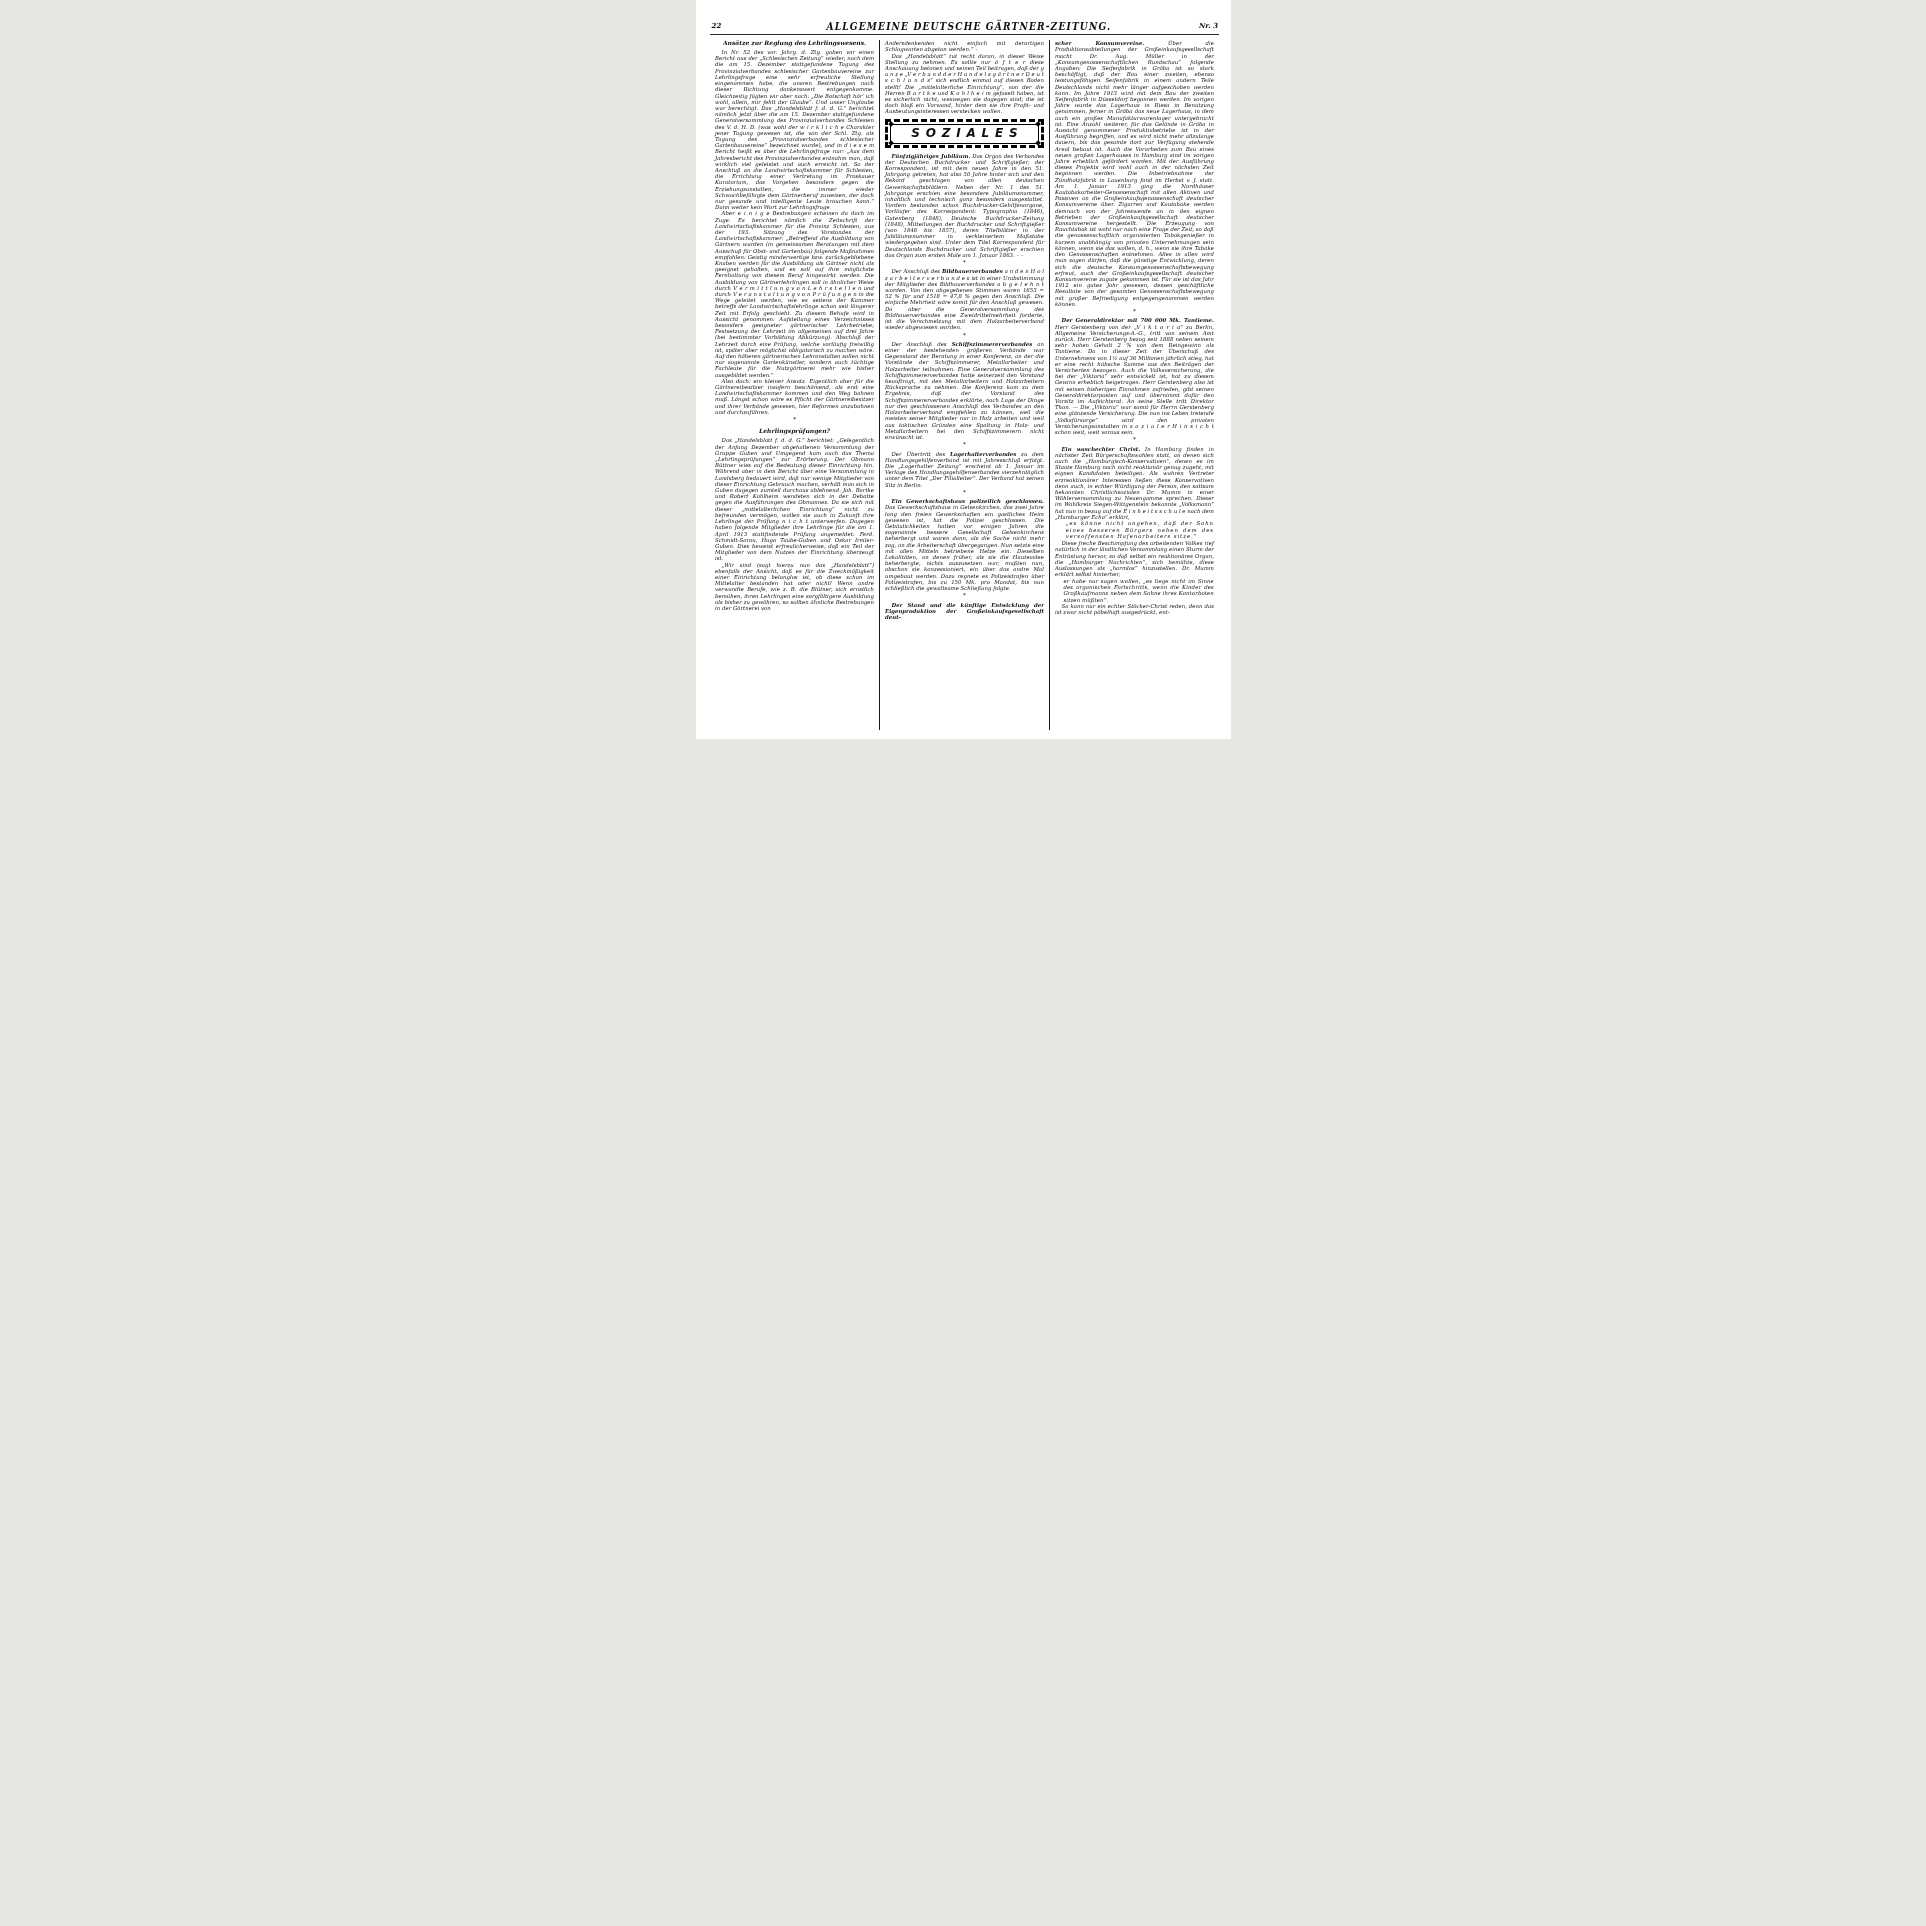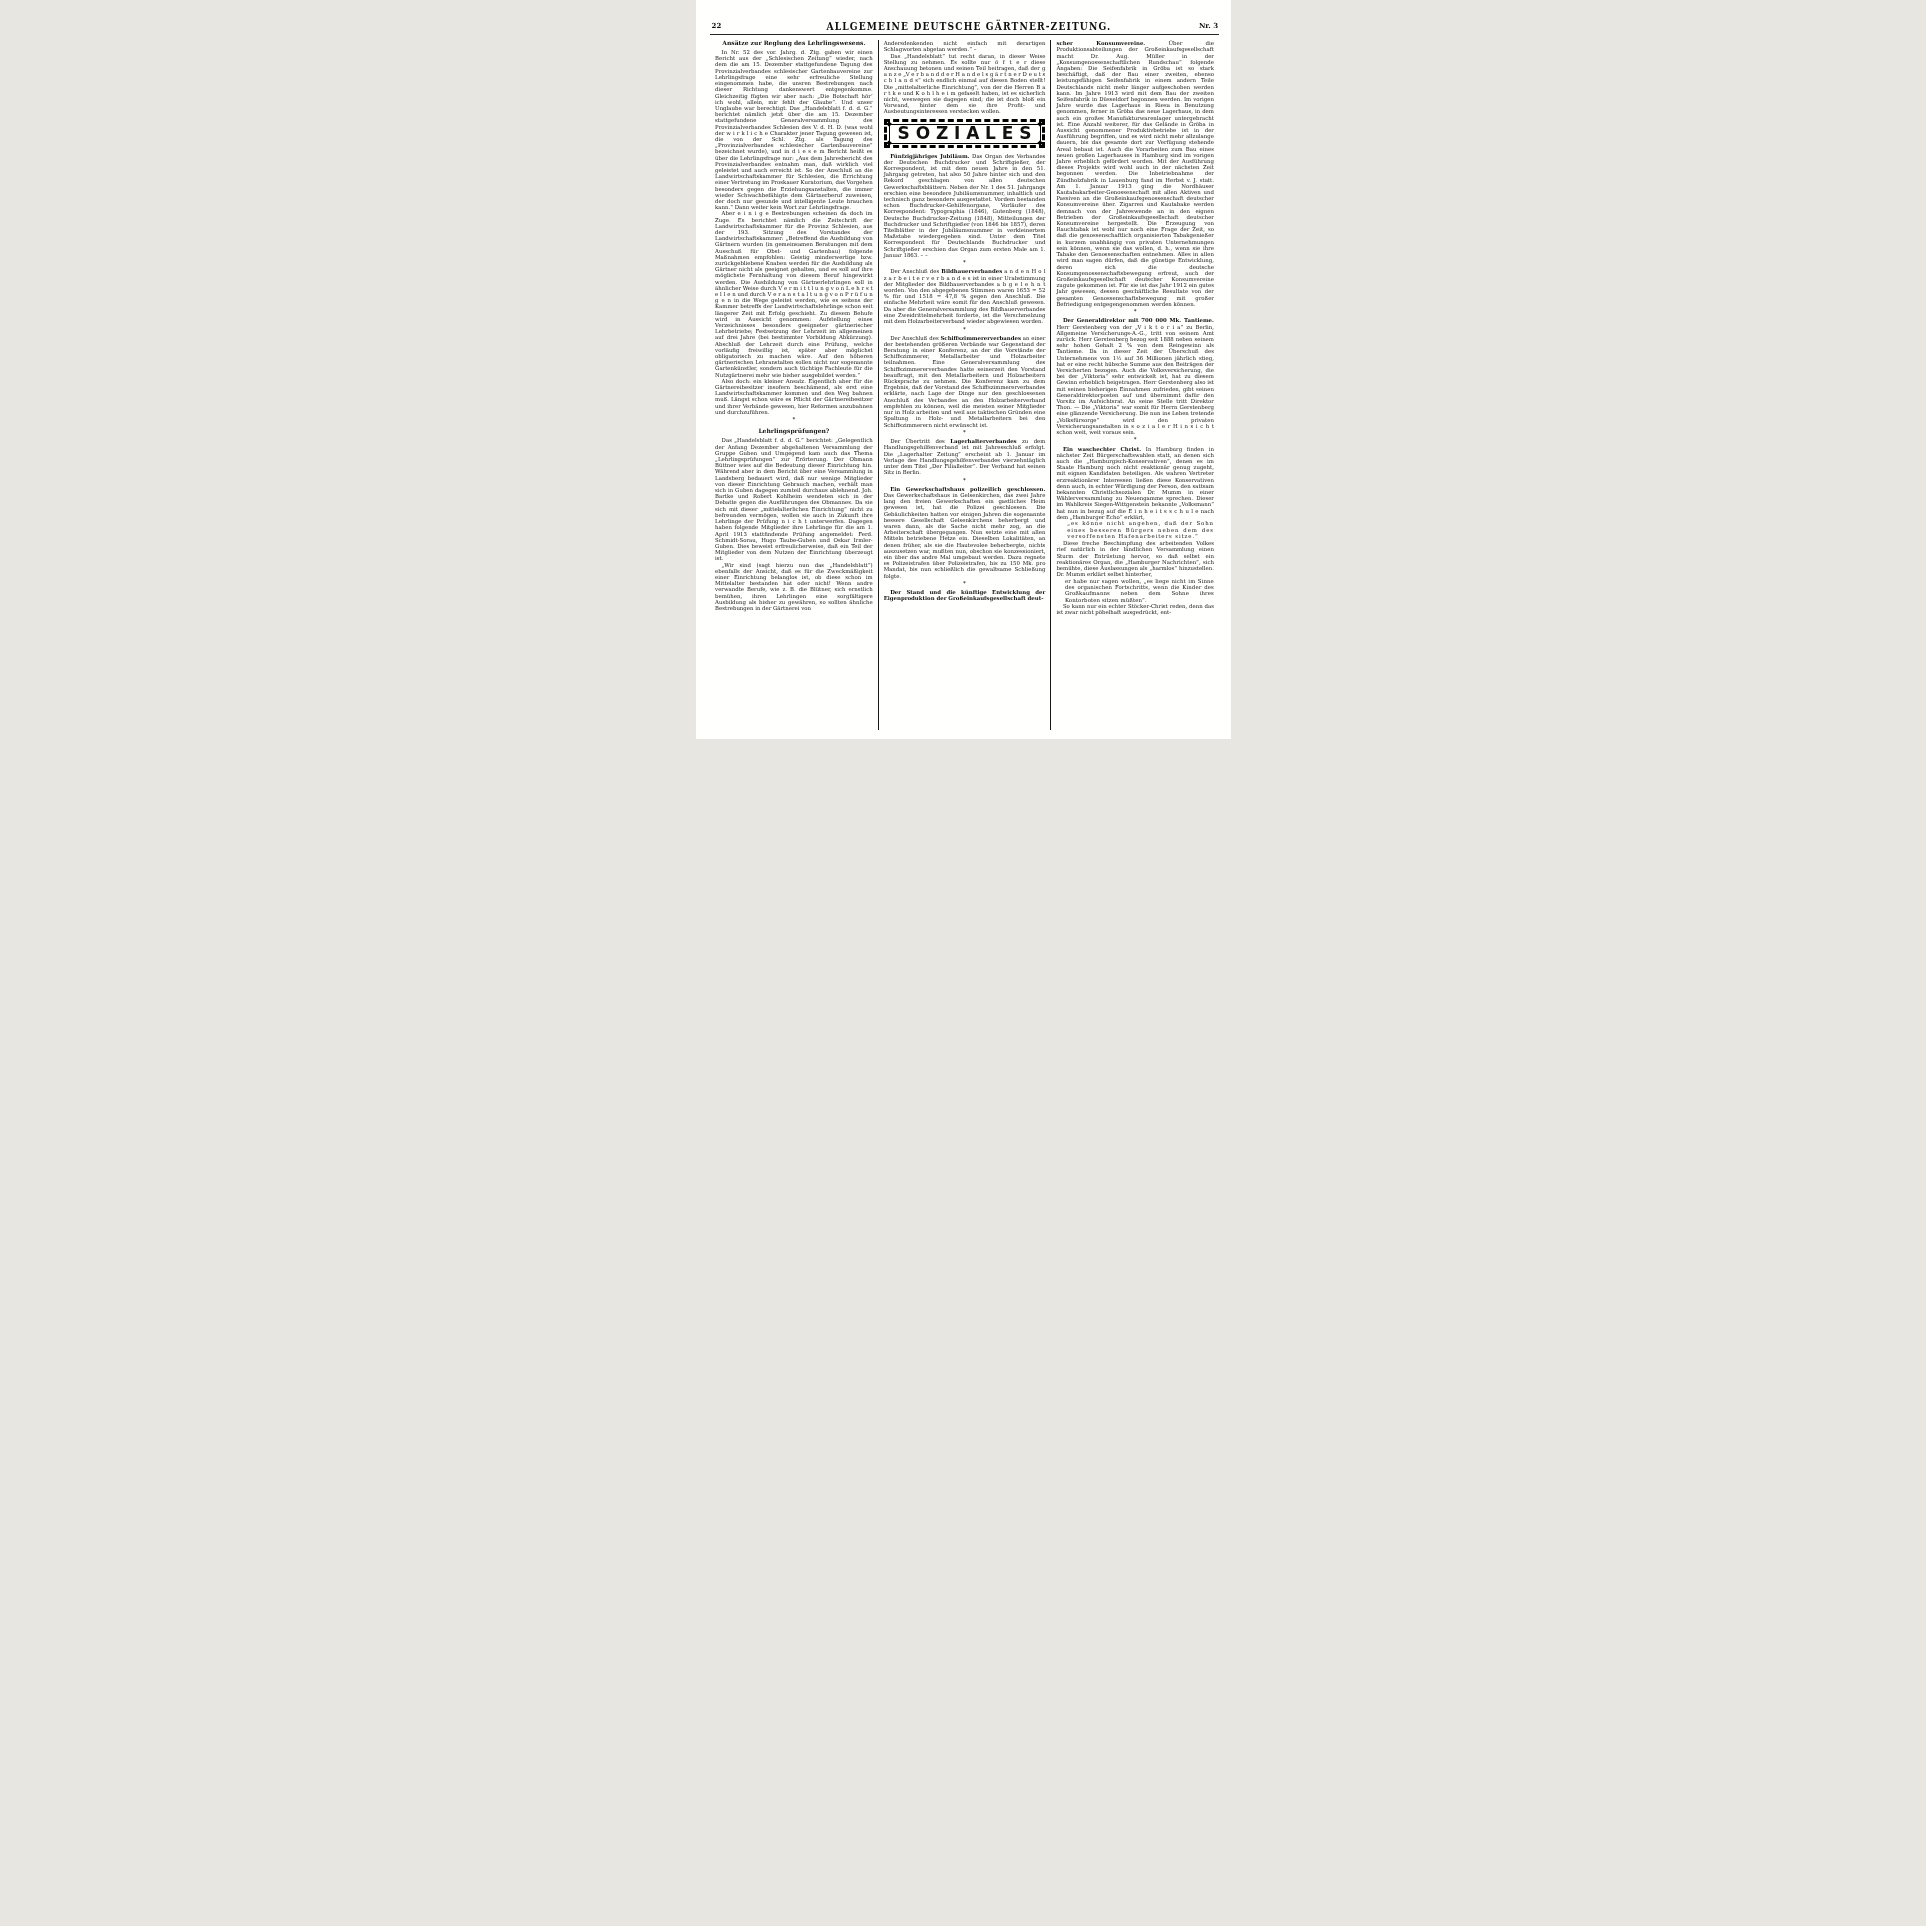--- a/index.html
+++ b/index.html
@@ -1,20 +1,21 @@
 <!DOCTYPE html>
 <html lang="de" style="font-size:6.2px"><head>
 <meta charset="utf-8">
 <style>
   html,body{margin:0;padding:0;background:#e8e6e0;}
   .page{
     width:535px;height:739px;margin:0 auto;background:#fffffe;
     color:#121110;font-family:"DejaVu Serif","Liberation Serif",serif;
     overflow:hidden;position:relative;box-sizing:border-box;
     padding:10px 11.6px 0 14.6px;
+    font-style:italic;
   }
   
   .hdr{position:relative;height:22.3px;}
   .hdr .pageno{position:absolute;left:1.5px;bottom:2.3px;font-size:7px;font-weight:bold;}
   .hdr .issue{position:absolute;right:0.8px;bottom:2.3px;font-size:7px;font-weight:bold;}
   .hdr .masthead{
     position:absolute;left:8px;right:0;bottom:0.8px;text-align:center;
     font-weight:bold;font-size:9.6px;letter-spacing:1.2px;white-space:nowrap;
   }
   .hdr .masthead span{display:inline-block;transform:scale(.95,1.18);transform-origin:center bottom;}
@@ -33,21 +34,21 @@
   .quote2{margin:0.4px 0 0.4px 8.5px;text-align:justify;text-indent:0;letter-spacing:0.1px;}
   .standlead{font-weight:bold;}
   
   .soz-outer{border:3.1px dashed #000;padding:1.5px;margin:4.6px 0.4px 4.6px 0.4px;}
   .soz-inner{border:0.8px solid #000;position:relative;padding:5.4px 2.3px 6.2px;}
   .soz-inner .dia{position:absolute;width:4.2px;height:4.2px;background:#000;transform:rotate(45deg);}
   .dia.tl{left:-2.3px;top:-2.3px;} .dia.tr{right:-2.3px;top:-2.3px;}
   .dia.bl{left:-2.3px;bottom:-2.3px;} .dia.br{right:-2.3px;bottom:-2.3px;}
   .soz-title{
     text-align:center;font-family:"DejaVu Sans","Liberation Sans",sans-serif;
-    font-weight:bold;font-size:17px;letter-spacing:5.8px;padding-left:5.8px;white-space:nowrap;
+    font-weight:bold;font-size:12px;letter-spacing:5.8px;padding-left:5.8px;white-space:nowrap;
   }
 </style>
 </head>
 <body>
 
 <div class="page">
 
   <div class="hdr">
     <div class="pageno">22</div>
     <div class="masthead"><span>ALLGEMEINE DEUTSCHE GÄRTNER-ZEITUNG.</span></div>

